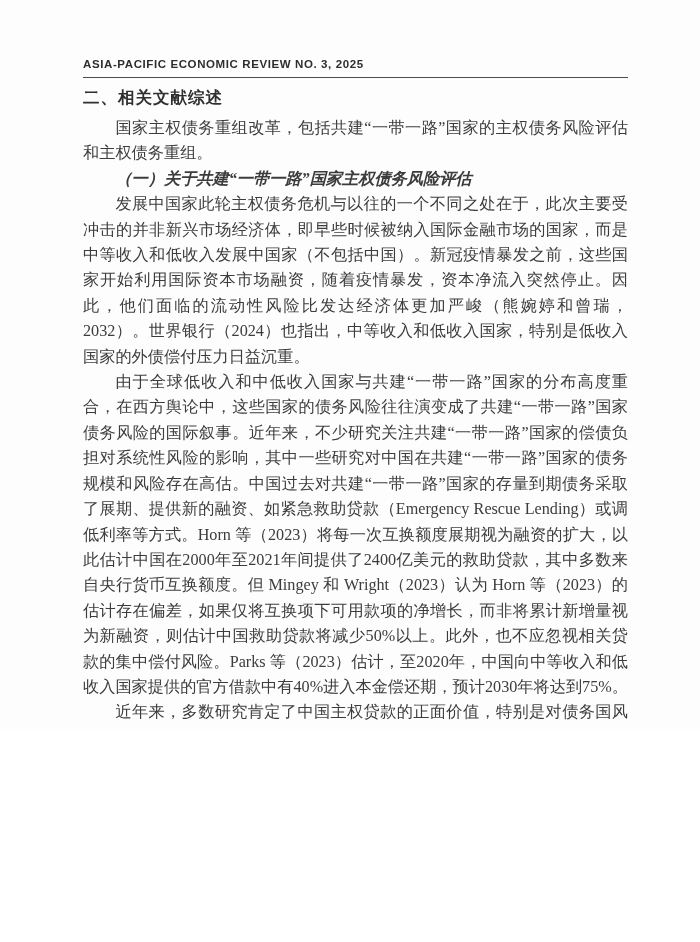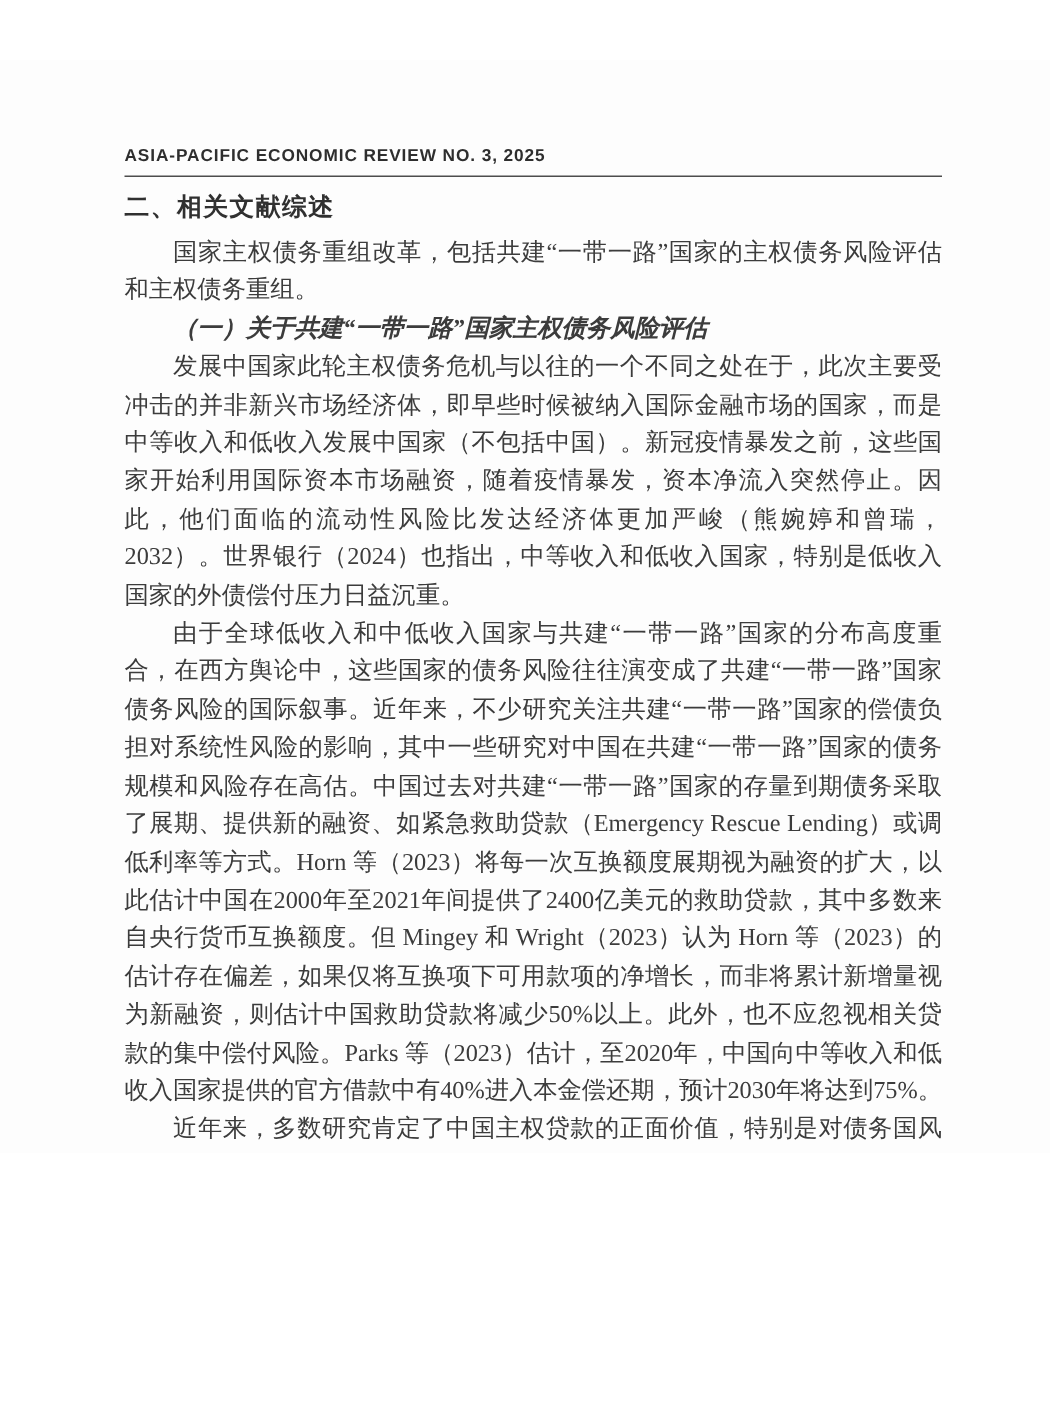--- a/index.html
+++ b/index.html
@@ -5,21 +5,20 @@
   html, body { margin: 0; padding: 0; background: #ffffff; }
 
   .sheet {
     position: relative;
     width: 700px;
     height: 729px;
     background: #fdfdfd;
     overflow: hidden;
     color: #3c3c3c;
     font-family: "Liberation Serif", "DejaVu Serif", serif;
-    margin-top: 40px;
   }
 
   .content {
     position: absolute;
     left: 83px;
     top: 58px;
     width: 545px;
   }
 
   .journal-line {

